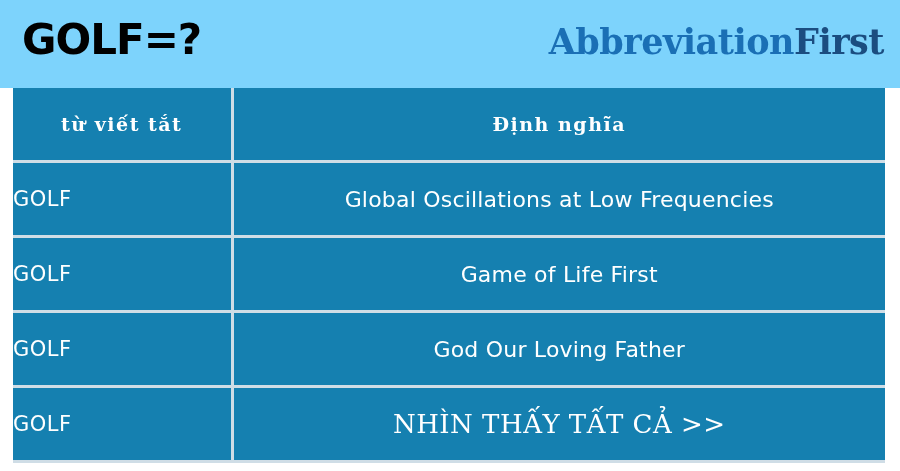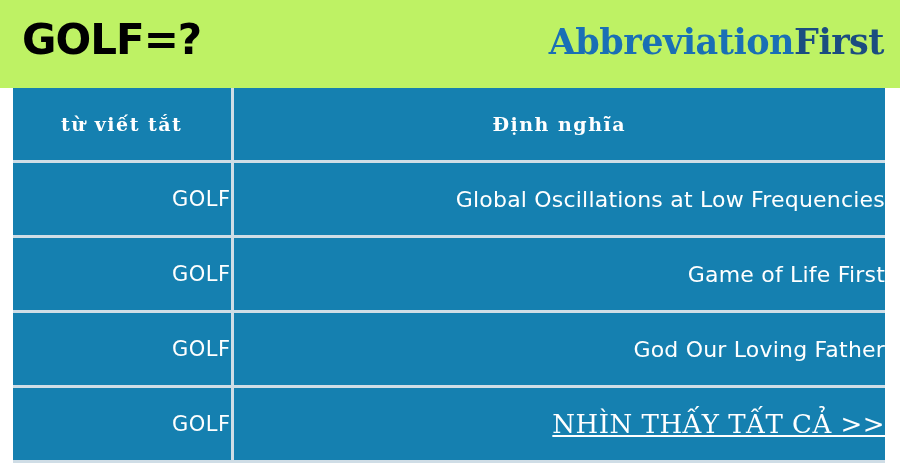--- a/index.html
+++ b/index.html
@@ -16,21 +16,21 @@
     position: relative;
   }
 
   
   .header {
     position: absolute;
     left: 0;
     top: 0;
     width: 900px;
     height: 88px;
-    background: #bef264;
+    background: #7dd3fc;
   }
   .page-title {
     position: absolute;
     left: 22px;
     top: 16px;
     font-family: "DejaVu Sans", sans-serif;
     font-size: 42px;
     font-weight: 700;
     letter-spacing: -1px;
     color: #000000;
@@ -83,35 +83,34 @@
     font-size: 19px;
     font-weight: 700;
     letter-spacing: 1.5px;
     text-align: center;
     height: 86px;
   }
 
   .cell-abbr {
     font-family: "DejaVu Sans", sans-serif;
     font-size: 21px;
-    text-align: right;
+    text-align: left;
     letter-spacing: 0.5px;
   }
   .cell-def {
     font-family: "DejaVu Sans", sans-serif;
     font-size: 22px;
-    text-align: right;
+    text-align: center;
     padding-left: 12px;
     letter-spacing: 0.2px;
   }
   .cell-def.serif-all {
     font-family: "DejaVu Serif", serif;
     font-size: 26px;
     letter-spacing: 0.5px;
-    text-decoration: underline;
   }
   tr.row-last td { border-bottom: 3px solid #cfdde6; }
 </style>
 </head>
 <body>
 
 <div class="header">
   <div class="page-title">GOLF=?</div>
   <div class="brand-logo">
     <span class="brand-part-1">Abbreviation</span><span class="brand-part-2">First</span>

